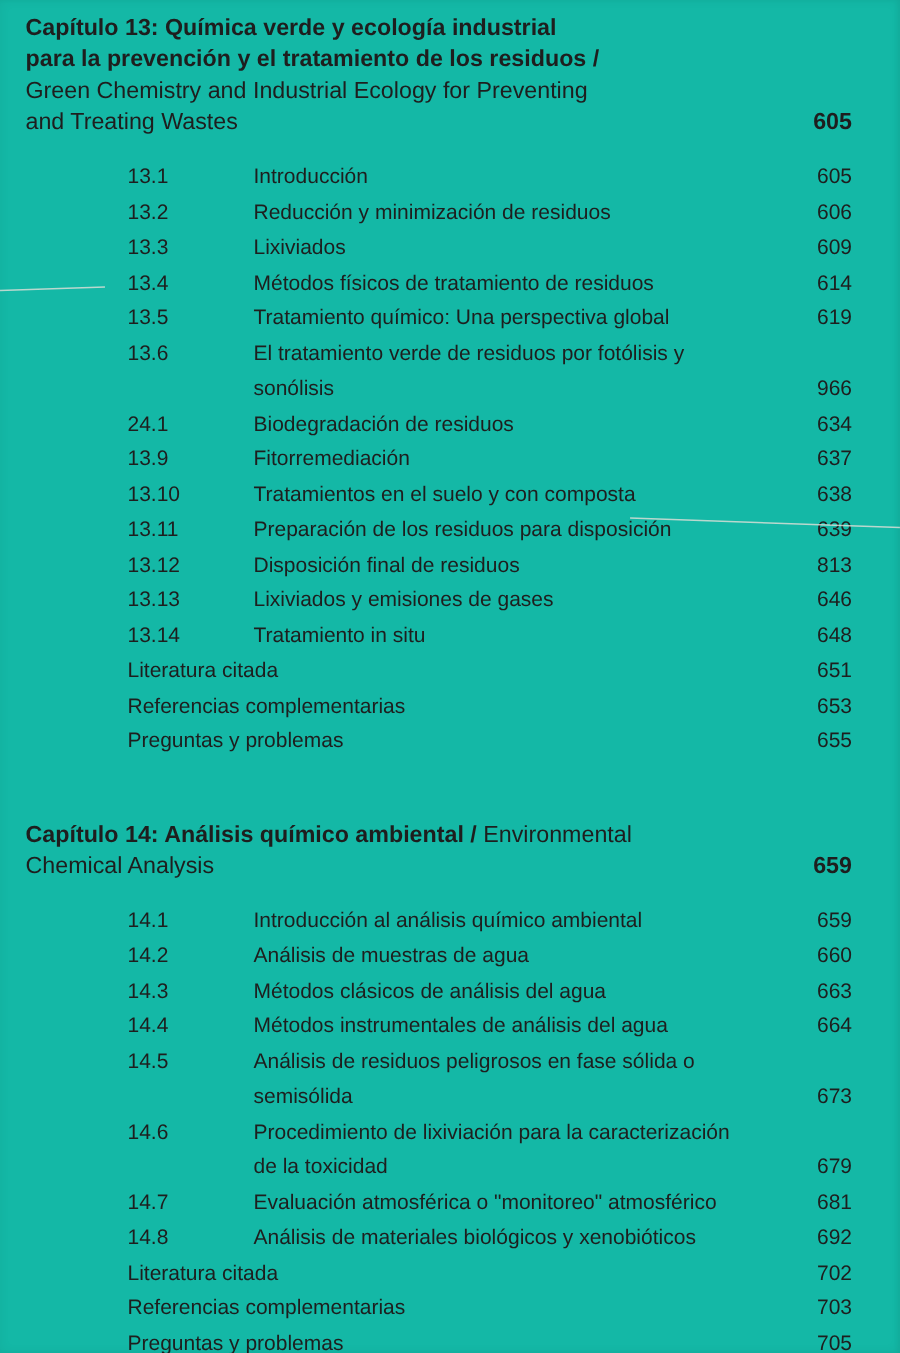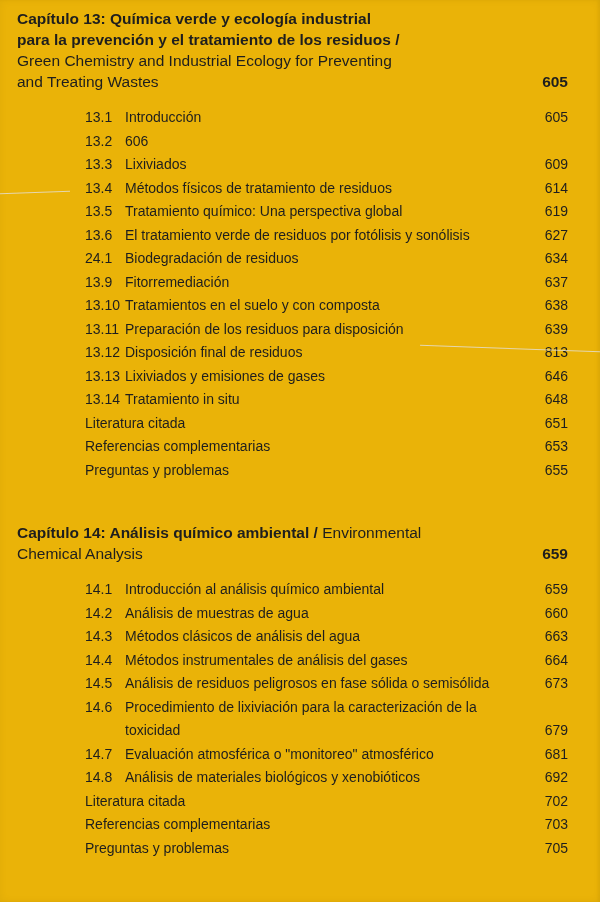--- a/index.html
+++ b/index.html
@@ -9,21 +9,21 @@
     background: #e9e7e2;
     font-family: "Liberation Sans", "DejaVu Sans", sans-serif;
     color: #1e1e1e;
     overflow: hidden;
   }
   .page {
     position: relative;
     width: 600px;
     height: 902px;
     box-sizing: border-box;
-    background: #eab308;
+    background: #14b8a6;
     padding: 8px 32px 0 17px;
     box-shadow: inset 0 0 8px rgba(0,0,0,0.05), inset -2px 0 3px rgba(0,0,0,0.04);
   }
   .scan-artifact {
     position: absolute;
     height: 1px;
     background: #e3e0d8;
     opacity: 0.8;
     pointer-events: none;
   }
@@ -51,20 +51,21 @@
     font-size: 15.5px;
     line-height: 21px;
   }
 
   .entries { margin-left: 68px; }
   .entry-row {
     display: flex;
     align-items: baseline;
     font-size: 14px;
     line-height: 23.5px;
+    gap: 44px;
   }
   .entry-num { flex: none; width: 40px; }
   .entry-title { flex: 1; padding-right: 14px; }
   .entry-page { flex: none; align-self: flex-end; }
   .italic { }
 </style>
 </head>
 <body>
 
 <div class="page">
@@ -82,41 +83,42 @@
           <div class="chapter-page">605</div>
         </div>
         <div class="entries">
           <div class="entry-row">
             <span class="entry-num">13.1</span>
             <span class="entry-title">Introducción</span>
             <span class="entry-page">605</span>
           </div>
           <div class="entry-row">
             <span class="entry-num">13.2</span>
+            <span class="entry-title">Reducción y minimización de residuos</span>
             <span class="entry-page">606</span>
           </div>
           <div class="entry-row">
             <span class="entry-num">13.3</span>
             <span class="entry-title">Lixiviados</span>
             <span class="entry-page">609</span>
           </div>
           <div class="entry-row">
             <span class="entry-num">13.4</span>
             <span class="entry-title">Métodos físicos de tratamiento de residuos</span>
             <span class="entry-page">614</span>
           </div>
           <div class="entry-row">
             <span class="entry-num">13.5</span>
             <span class="entry-title">Tratamiento químico: Una perspectiva global</span>
             <span class="entry-page">619</span>
           </div>
           <div class="entry-row">
             <span class="entry-num">13.6</span>
             <span class="entry-title">El tratamiento verde de residuos por fotólisis y sonólisis</span>
-            <span class="entry-page">627</span>
+            <span class="entry-page">966</span>
           </div>
           <div class="entry-row">
             <span class="entry-num">24.1</span>
             <span class="entry-title">Biodegradación de residuos</span>
             <span class="entry-page">634</span>
           </div>
           <div class="entry-row">
             <span class="entry-num">13.9</span>
             <span class="entry-title">Fitorremediación</span>
             <span class="entry-page">637</span>
@@ -179,21 +181,21 @@
             <span class="entry-title">Análisis de muestras de agua</span>
             <span class="entry-page">660</span>
           </div>
           <div class="entry-row">
             <span class="entry-num">14.3</span>
             <span class="entry-title">Métodos clásicos de análisis del agua</span>
             <span class="entry-page">663</span>
           </div>
           <div class="entry-row">
             <span class="entry-num">14.4</span>
-            <span class="entry-title">Métodos instrumentales de análisis del gases</span>
+            <span class="entry-title">Métodos instrumentales de análisis del agua</span>
             <span class="entry-page">664</span>
           </div>
           <div class="entry-row">
             <span class="entry-num">14.5</span>
             <span class="entry-title">Análisis de residuos peligrosos en fase sólida o semisólida</span>
             <span class="entry-page">673</span>
           </div>
           <div class="entry-row">
             <span class="entry-num">14.6</span>
             <span class="entry-title">Procedimiento de lixiviación para la caracterización de la toxicidad</span>

